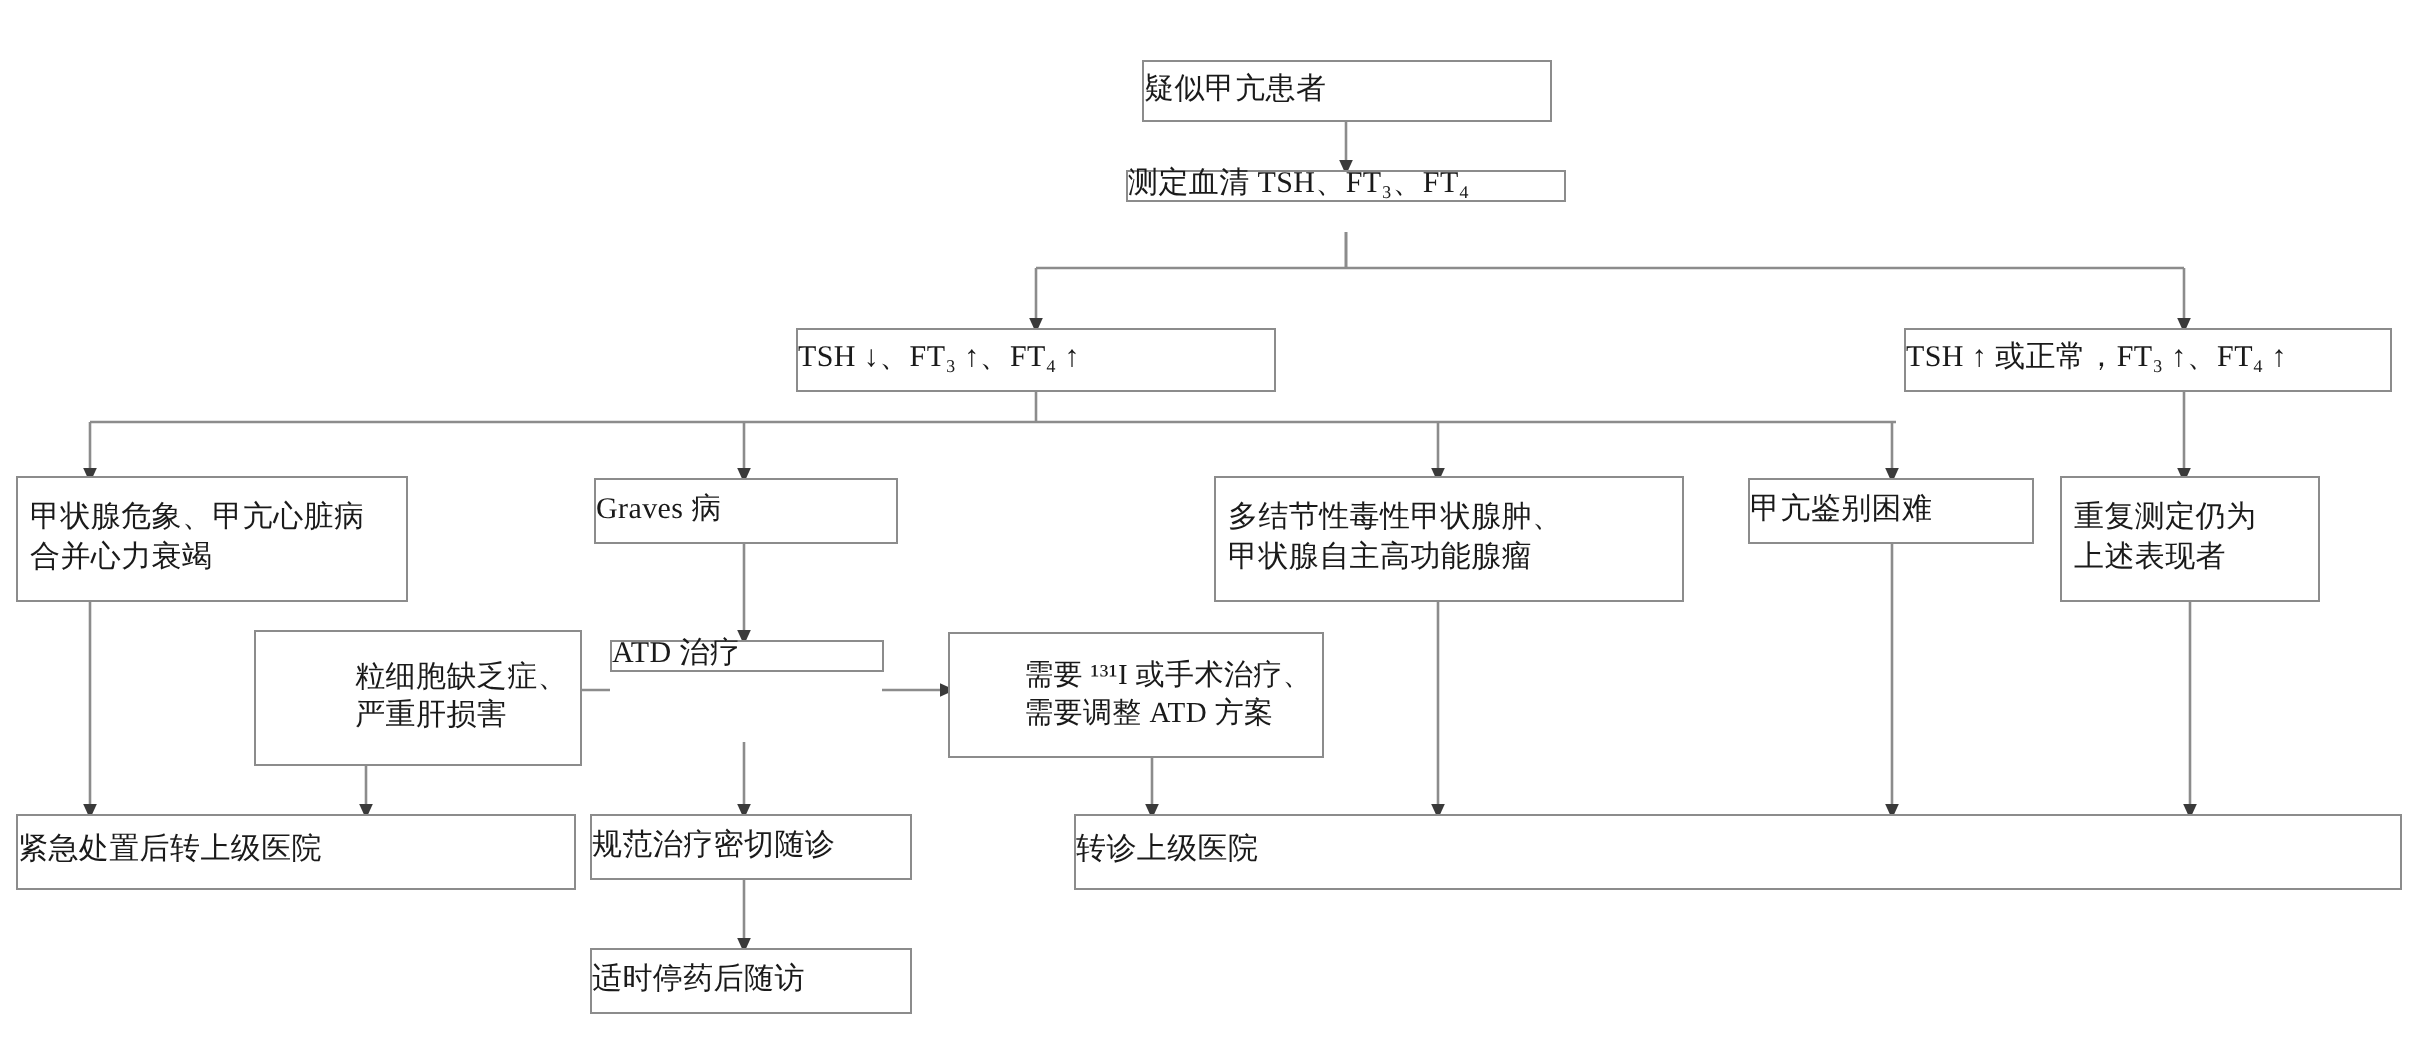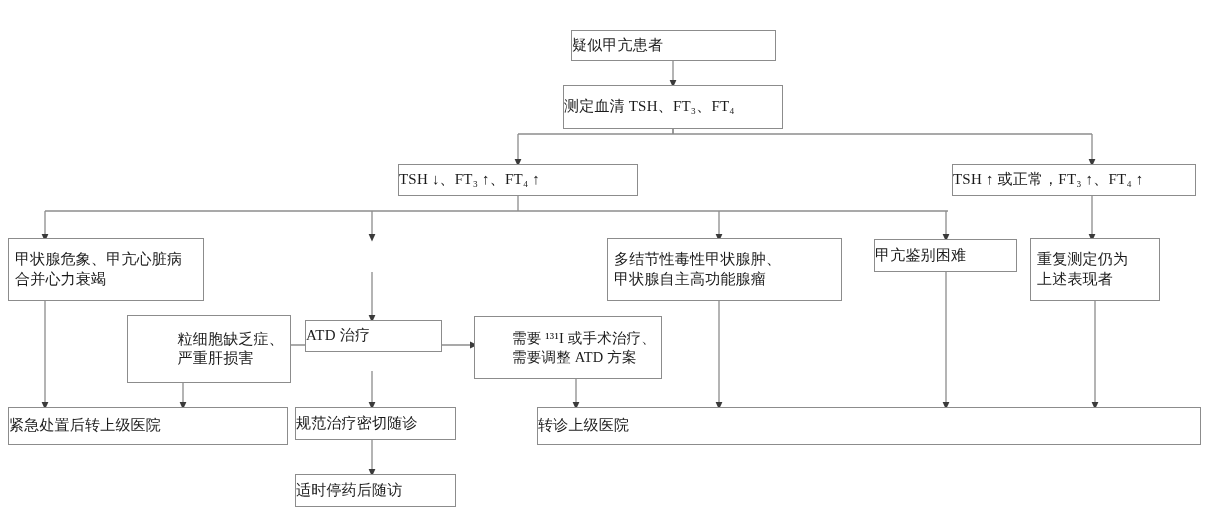--- a/index.html
+++ b/index.html
@@ -98,58 +98,61 @@
       <path d="M946,272 L946,406" marker-end="url(#arrowhead)"></path>
 
       <path d="M1095,301 L1095,406" marker-end="url(#arrowhead)"></path>
     </g>
   </svg>
 
   <div class="node-box" style="left:571px; top:30px; width:205px; height:31px;">
     <span>疑似甲亢患者</span>
   </div>
 
-  <div class="node-box" style="left:563px; top:85px; width:220px; height:44px;">
+  <div class="node-box" style="left:563px; top:85px; width:220px; height:16px;">
     <span>测定血清 TSH、FT₃、FT₄</span>
   </div>
 
   <div class="node-box" style="left:398px; top:164px; width:240px; height:32px;">
     <span>TSH ↓、FT₃ ↑、FT₄ ↑</span>
   </div>
 
   <div class="node-box" style="left:952px; top:164px; width:244px; height:32px;">
     <span>TSH ↑ 或正常，FT₃ ↑、FT₄ ↑</span>
   </div>
 
   <div class="node-box" style="left:8px; top:238px; width:196px; height:63px; justify-content:flex-start; text-align:left; padding:0 6px;">
     <span>甲状腺危象、甲亢心脏病
 合并心力衰竭</span>
   </div>
 
+  <div class="node-box" style="left:297px; top:239px; width:152px; height:33px;">
+    <span>Graves 病</span>
+  </div>
 
   <div class="node-box" style="left:607px; top:238px; width:235px; height:63px; justify-content:flex-start; text-align:left; padding:0 6px;">
     <span>多结节性毒性甲状腺肿、
 甲状腺自主高功能腺瘤</span>
   </div>
 
   <div class="node-box" style="left:874px; top:239px; width:143px; height:33px;">
     <span>甲亢鉴别困难</span>
   </div>
 
   <div class="node-box" style="left:1030px; top:238px; width:130px; height:63px; justify-content:flex-start; text-align:left; padding:0 6px;">
     <span>重复测定仍为
 上述表现者</span>
   </div>
 
   <div class="node-box" style="left:100px; top:315px; width:164px; height:68px; justify-content:flex-end; text-align:left; padding:0 6px;margin-left:27px;">
     <span>粒细胞缺乏症、
 严重肝损害</span>
   </div>
 
-  <div class="node-box" style="left:305px; top:320px; width:137px; height:32px;">
+  <div class="node-box" style="left:305px; top:320px; width:137px; height:16px;">
     <span>ATD 治疗</span>
   </div>
 
   <div class="node-box small" style="left:474px; top:316px; width:188px; height:63px; justify-content:flex-end; text-align:left; padding:0 5px;">
     <span>需要 ¹³¹I 或手术治疗、
 需要调整 ATD 方案</span>
   </div>
 
   <div class="node-box" style="left:8px; top:407px; width:280px; height:38px;">
     <span>紧急处置后转上级医院</span>

